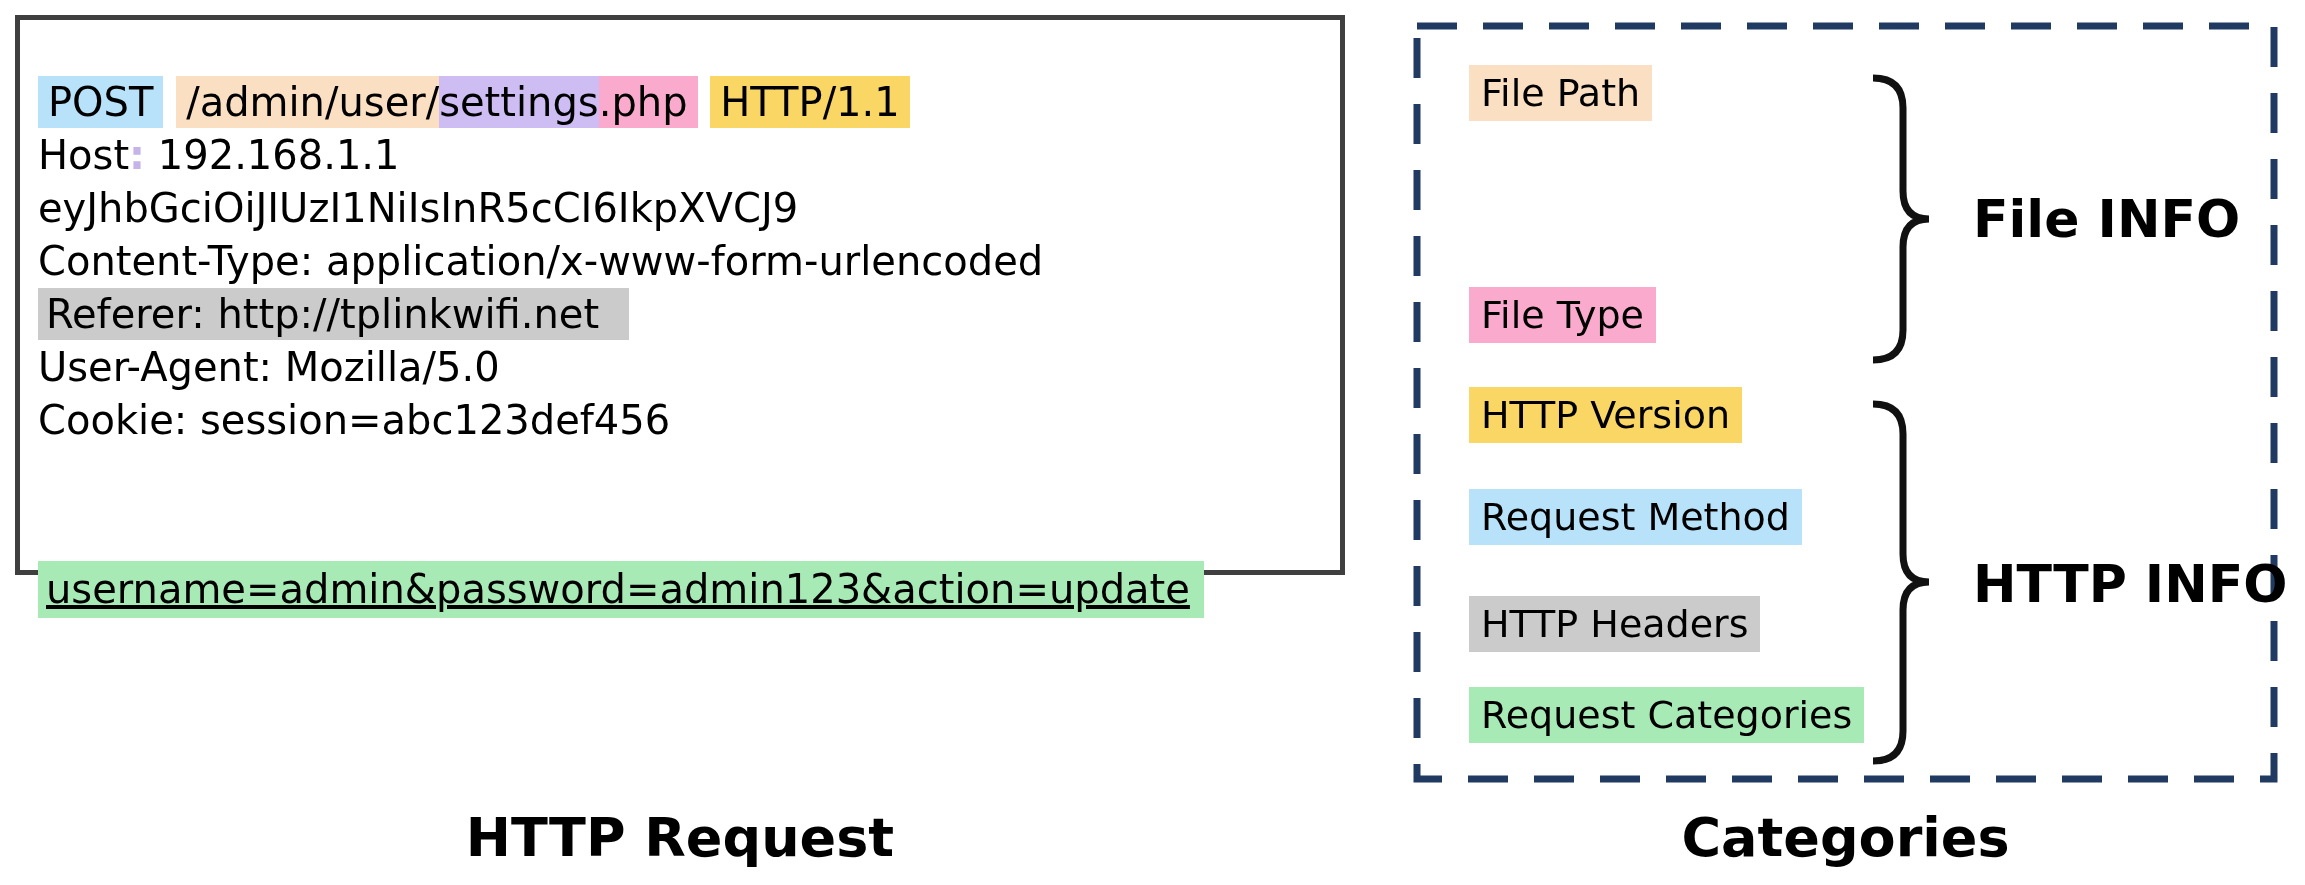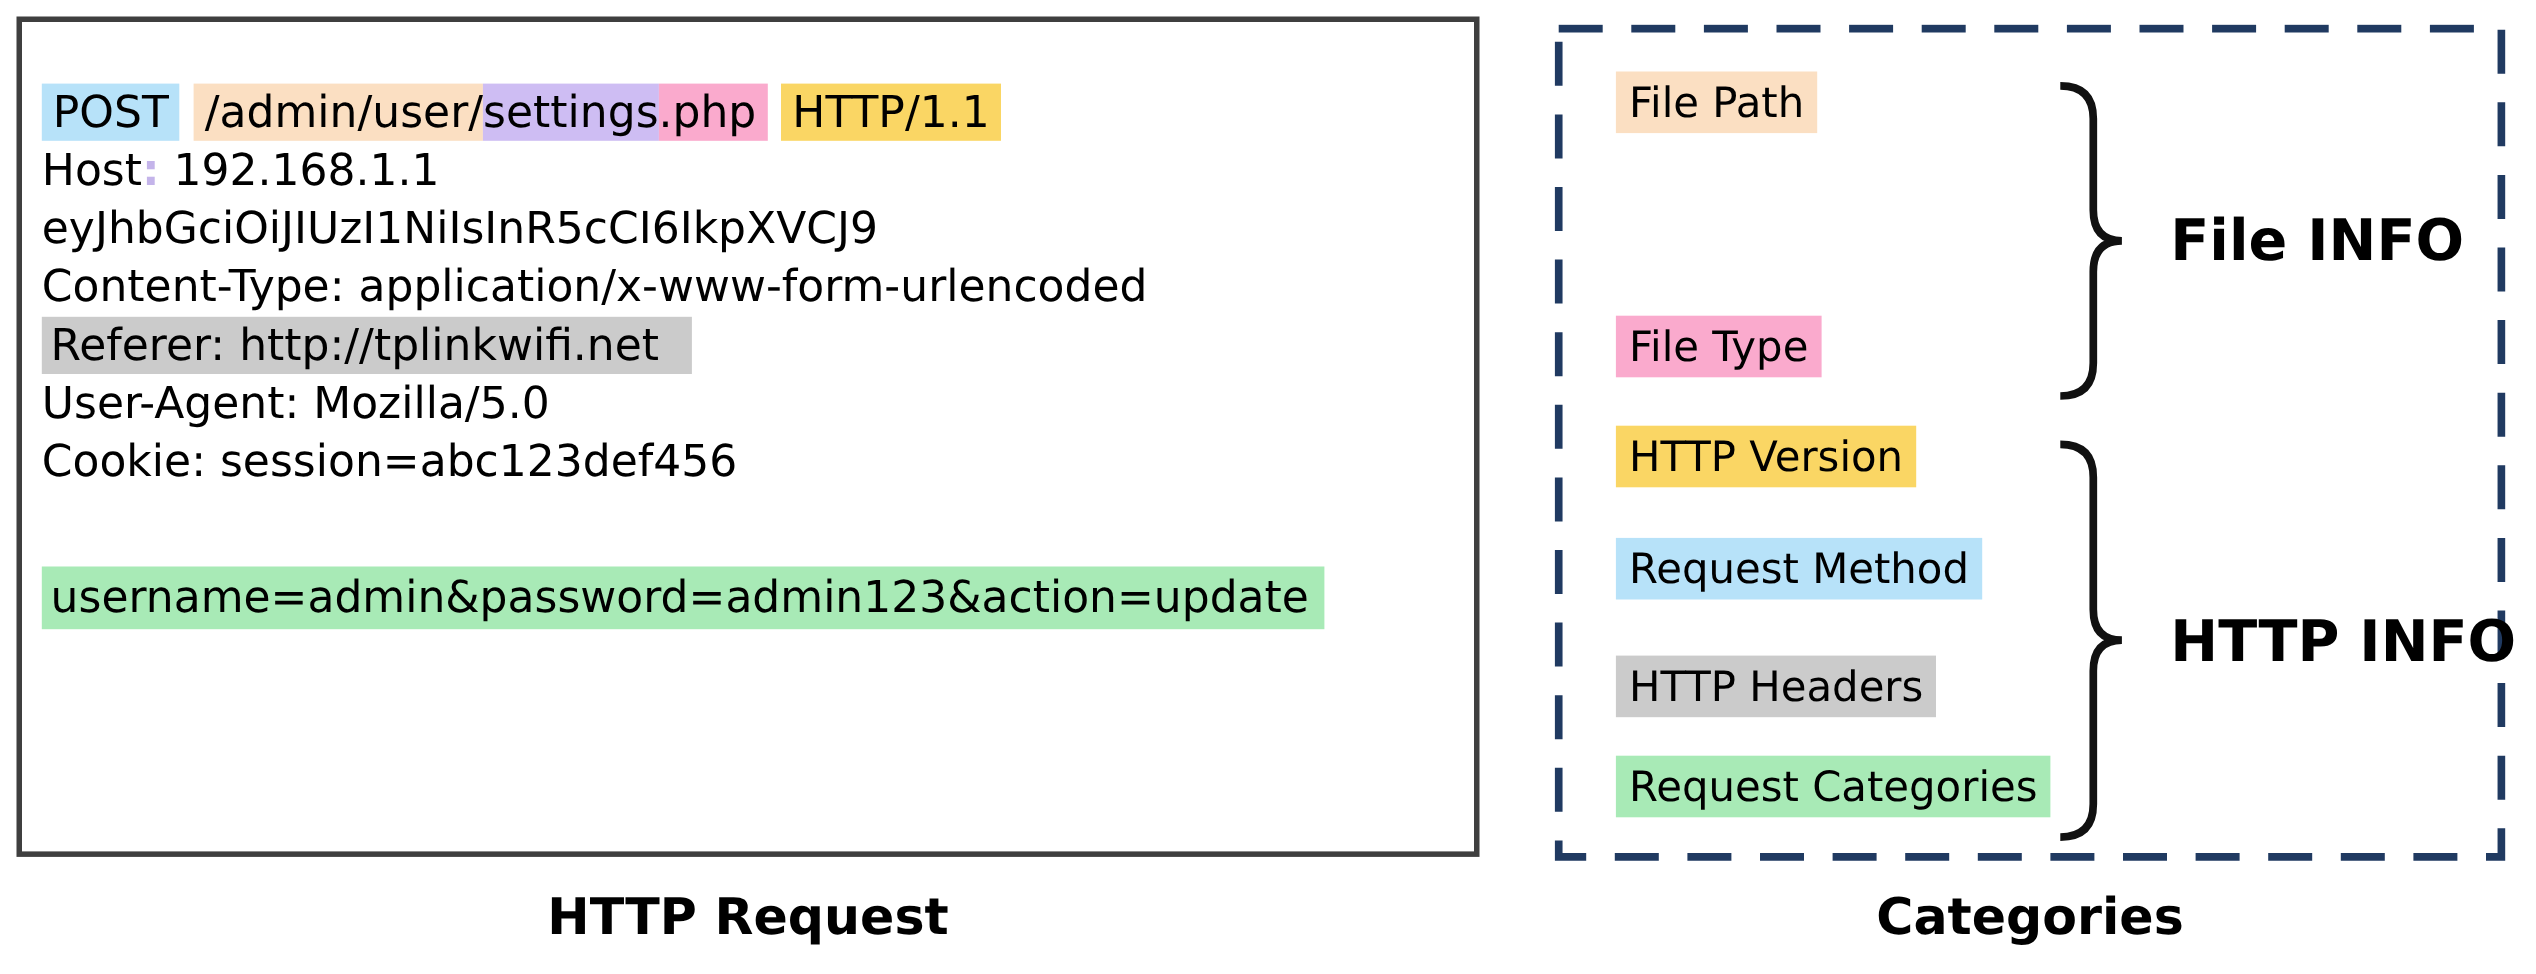--- a/index.html
+++ b/index.html
@@ -8,38 +8,38 @@
     width:2305px;height:885px;
     background:#ffffff;
     font-family:"DejaVu Sans","Liberation Sans",sans-serif;
     color:#000;
     overflow:hidden;
   }
 
   
   .request-box{
     position:absolute;left:15px;top:15px;
-    width:1330px;height:764px;
+    width:1330px;height:560px;
     border:5px solid #3f3f3f;
     background:#fff;
     box-sizing:border-box;
   }
   .req-content{
     padding:56px 0 0 18px;
     font-size:40px;
     line-height:53px;
     white-space:nowrap;
   }
   .line{height:53px;}
   .hl{padding:3px 10px;}
   .hl-mid{padding:3px 0;}
   .hl-start{padding:3px 0 3px 10px;}
   .hl-end{padding:3px 10px 3px 0;}
   .hl-gray{padding:3px 30px 3px 8px;}
-  .body-line{margin-top:70px;height:60px;}
+  .body-line{margin-top:116px;height:60px;text-decoration:underline;}
   .hl-body{padding:5px 14px 6px 8px;}
   .colon-lav{color:#c4b4ea;font-weight:bold;}
 
   
   .categories-box{
     position:absolute;left:1413px;top:22px;
     width:865px;height:761px;
     box-sizing:border-box;
   }
   .dash-layer{position:absolute;left:0;top:0;}
@@ -54,21 +54,21 @@
   .group-label{
     position:absolute;left:560px;
     height:50px;line-height:50px;
     font-size:52px;font-weight:bold;
     white-space:nowrap;
   }
 
   
   .caption{
     position:absolute;top:806px;
-    font-size:46px;font-weight:bold;
+    font-size:54px;font-weight:bold;
     text-align:center;
   }
   .caption-left{left:15px;width:1330px;}
   .caption-right{left:1413px;width:865px;}
 </style>
 </head>
 <body>
 
 <div class="canvas">
 

